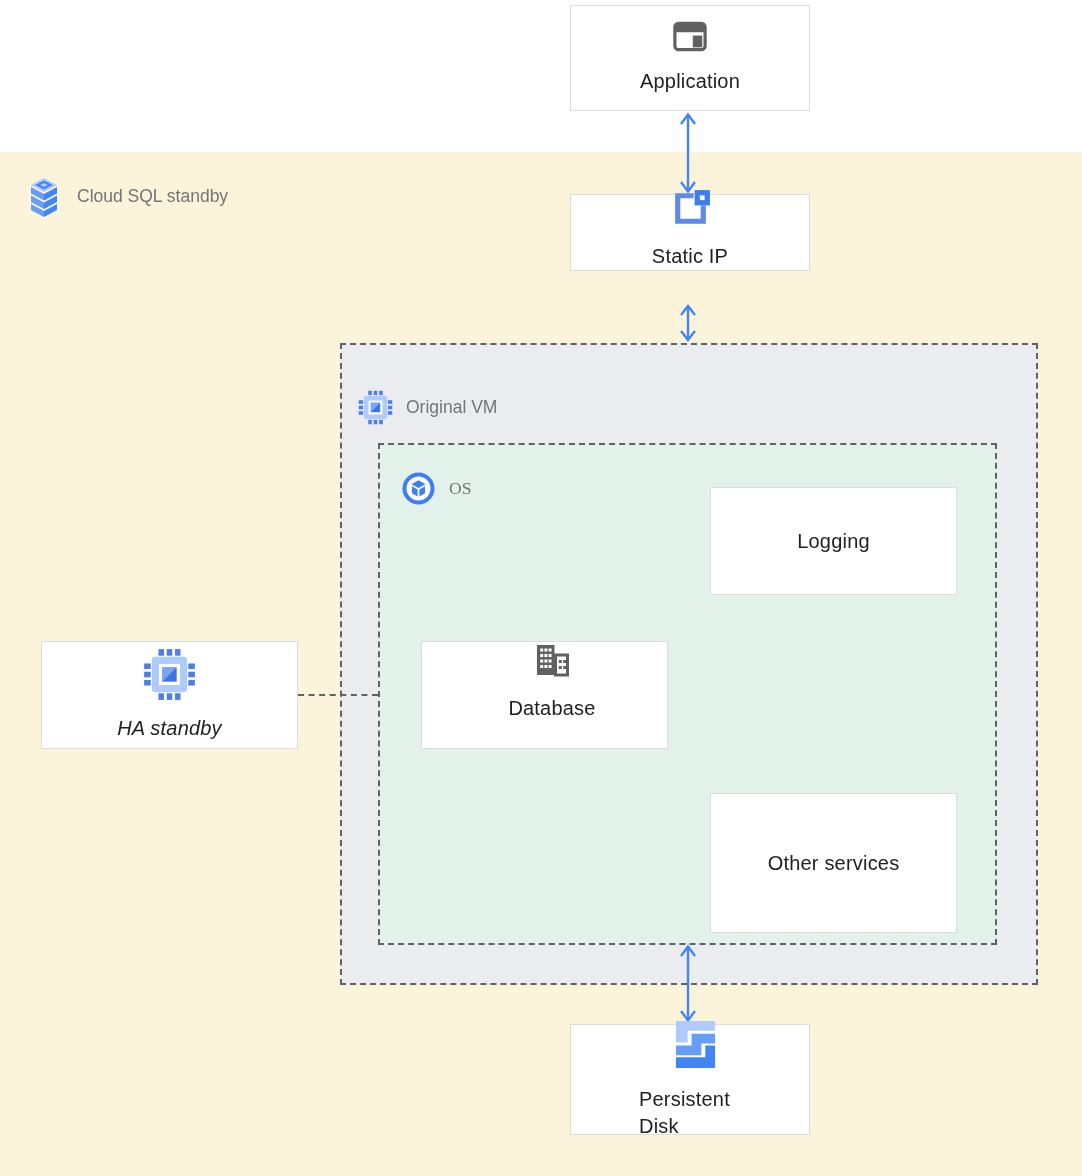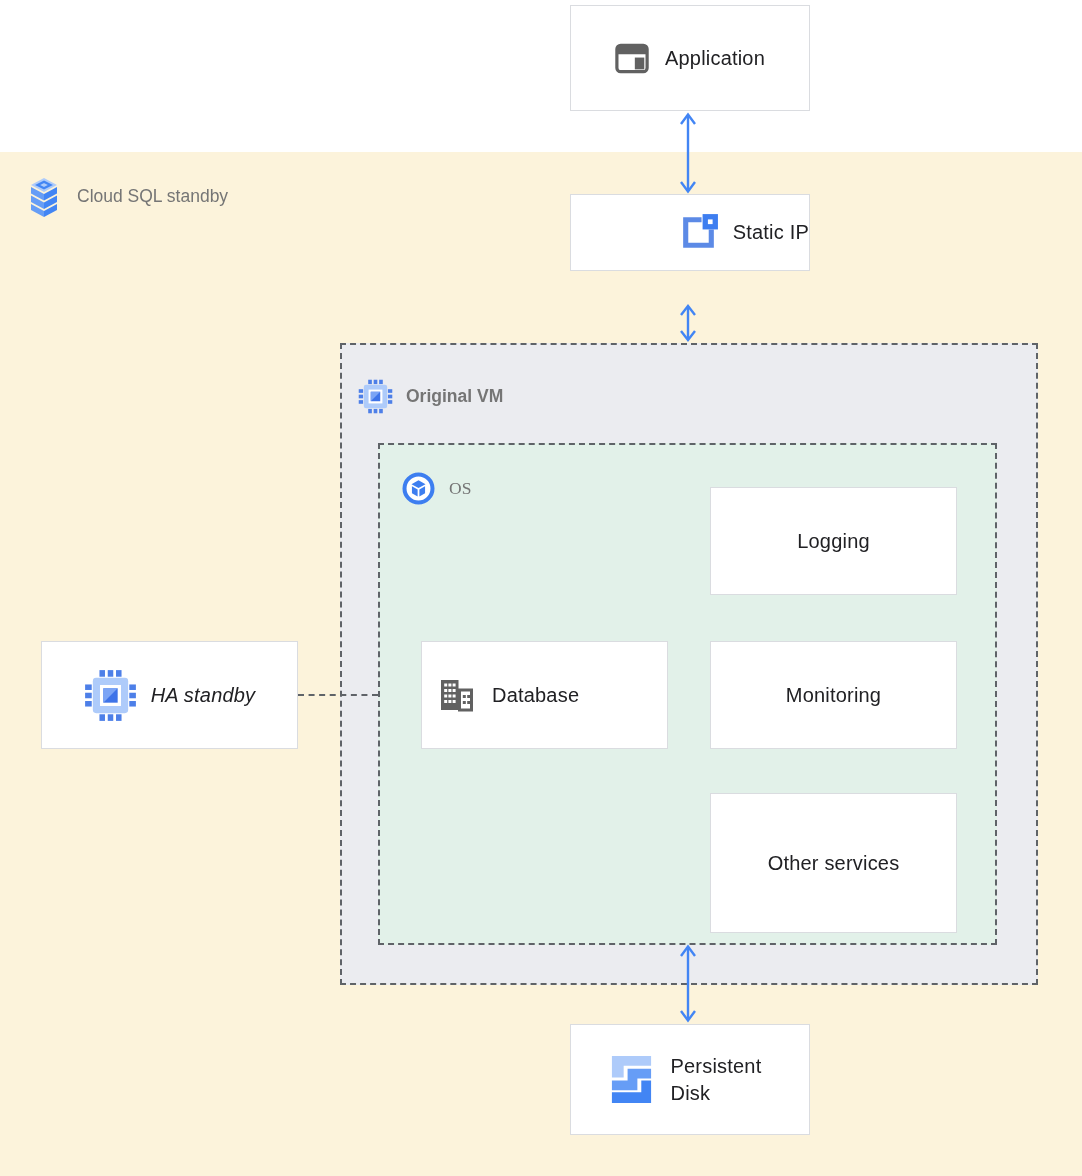--- a/index.html
+++ b/index.html
@@ -7,21 +7,21 @@
     position:relative;width:1082px;height:1176px;overflow:hidden;background:#FFFFFF;
     font-family:"Liberation Sans","DejaVu Sans",sans-serif;
     -webkit-font-smoothing:antialiased;
   }
   .abs{position:absolute;box-sizing:border-box;}
   .band-yellow{left:0;top:152px;width:1082px;height:1024px;background:#FCF3DB;}
   .region-vm{left:340px;top:343px;width:698px;height:642px;background:#EBECF0;border:2px dashed #5F6368;}
   .region-os{left:378px;top:443px;width:619px;height:502px;background:#E2F1E9;border:2px dashed #5F6368;}
   .node{
     background:#FFFFFF;border:1px solid #DADCE0;
-    display:flex;align-items:center;justify-content:center;gap:16px;
+    display:flex;align-items:center;justify-content:center;gap:16px;flex-direction:column;
   }
   .node-label{font-size:20px;color:#212124;letter-spacing:.2px;line-height:1.35;}
   .region-label{display:flex;align-items:center;gap:13px;color:#757575;font-size:17.5px;}
   .conn-dashed{border-top:2px dashed #5F6368;}
   .icon{display:block;flex:0 0 auto;}
 </style>
 </head>
 <body>
 
 <div class="canvas">
@@ -36,21 +36,21 @@
       <path d="M33,20.5 L20,27.5 L20,34 L33,27 Z" fill="#4285F4"></path>
       <path d="M7,29 L20,36 L20,42 L7,35 Z" fill="#669DF6"></path>
       <path d="M33,29 L20,36 L20,42 L33,35 Z" fill="#4285F4"></path>
       <path d="M20,3 L33,10 L20,17 L7,10 Z" fill="#AECBFA"></path>
       <path d="M20,6.8 L26.3,10 L20,13.2 L13.7,10 Z" fill="none" stroke="#4285F4" stroke-width="2.4"></path>
     </svg>
     <span>Cloud SQL standby</span>
   </div>
 
   <div class="abs region-vm"></div>
-  <div class="abs region-label" style="left:358px;top:378px;height:36px;font-weight:bold;">
+  <div class="abs region-label" style="left:358px;top:389px;height:36px;">
     <svg class="icon" width="35" height="35" viewBox="0 0 48 48">
       <g fill="#4D7FE8">
         <rect x="14" y="1" width="5" height="6"></rect>
           <rect x="21.5" y="1" width="5" height="6"></rect>
           <rect x="29" y="1" width="5" height="6"></rect>
         <rect x="14" y="41" width="5" height="6"></rect>
           <rect x="21.5" y="41" width="5" height="6"></rect>
           <rect x="29" y="41" width="5" height="6"></rect>
         <rect x="1" y="14" width="6" height="5"></rect>
           <rect x="1" y="21.5" width="6" height="5"></rect>
@@ -133,23 +133,20 @@
       <g fill="#616161">
         <rect x="25.8" y="18" width="3" height="3"></rect>
           <rect x="30.2" y="18" width="3" height="3"></rect>
         <rect x="25.8" y="24" width="3" height="3"></rect>
           <rect x="30.2" y="24" width="3" height="3"></rect>
       </g>
     </svg>
     <span class="node-label">Database</span>
   </div>
 
-  <div class="abs node" style="left:710px;top:641px;width:247px;height:108px;">
-    <span class="node-label">Monitoring</span>
-  </div>
 
   <div class="abs node" style="left:710px;top:793px;width:247px;height:140px;">
     <span class="node-label">Other services</span>
   </div>
 
   <div class="abs node" style="left:41px;top:641px;width:257px;height:108px;gap:14px;font-style:italic;">
     <svg class="icon" width="53" height="53" viewBox="0 0 48 48">
       <g fill="#4D7FE8">
         <rect x="14" y="1" width="5" height="6"></rect>
           <rect x="21.5" y="1" width="5" height="6"></rect>

